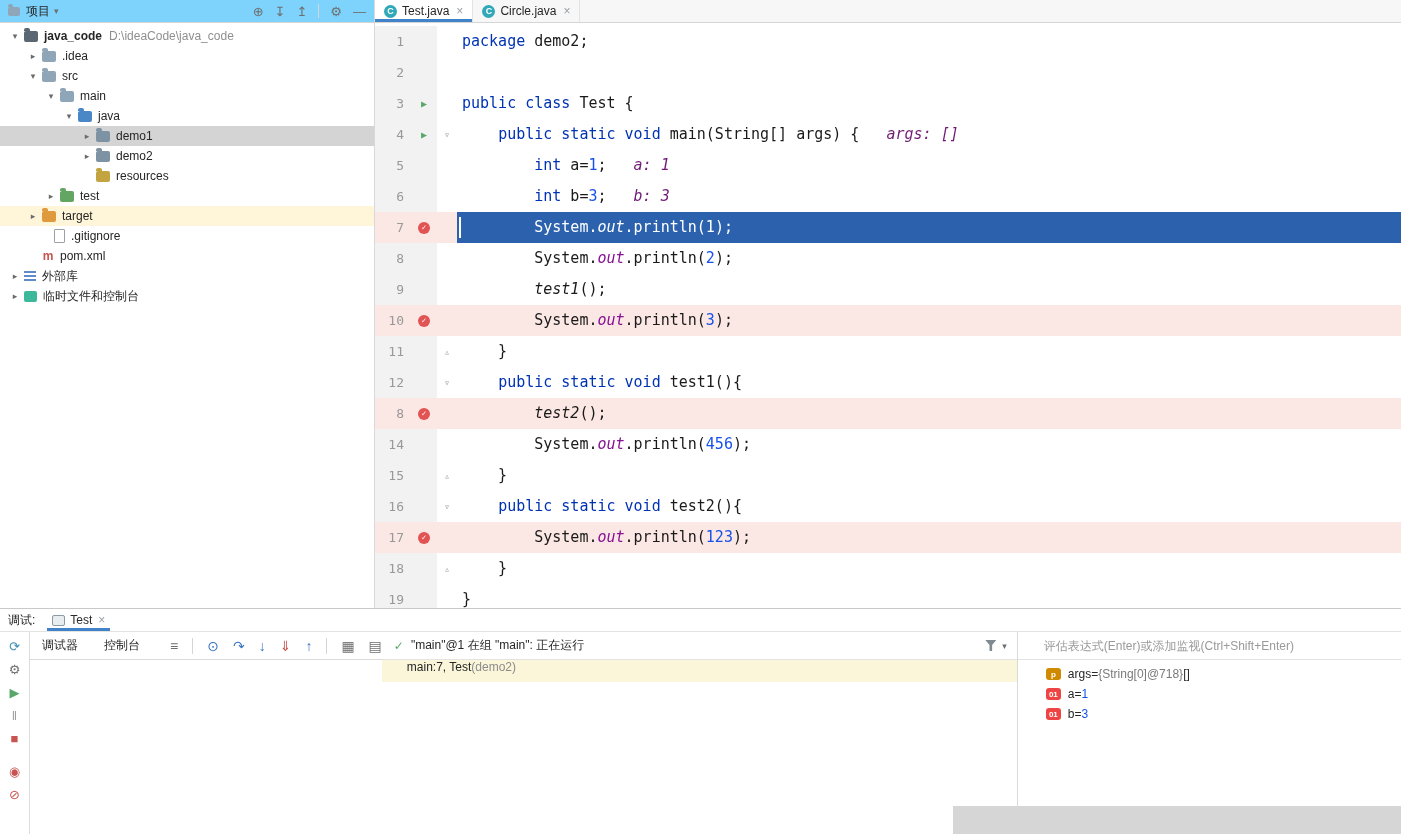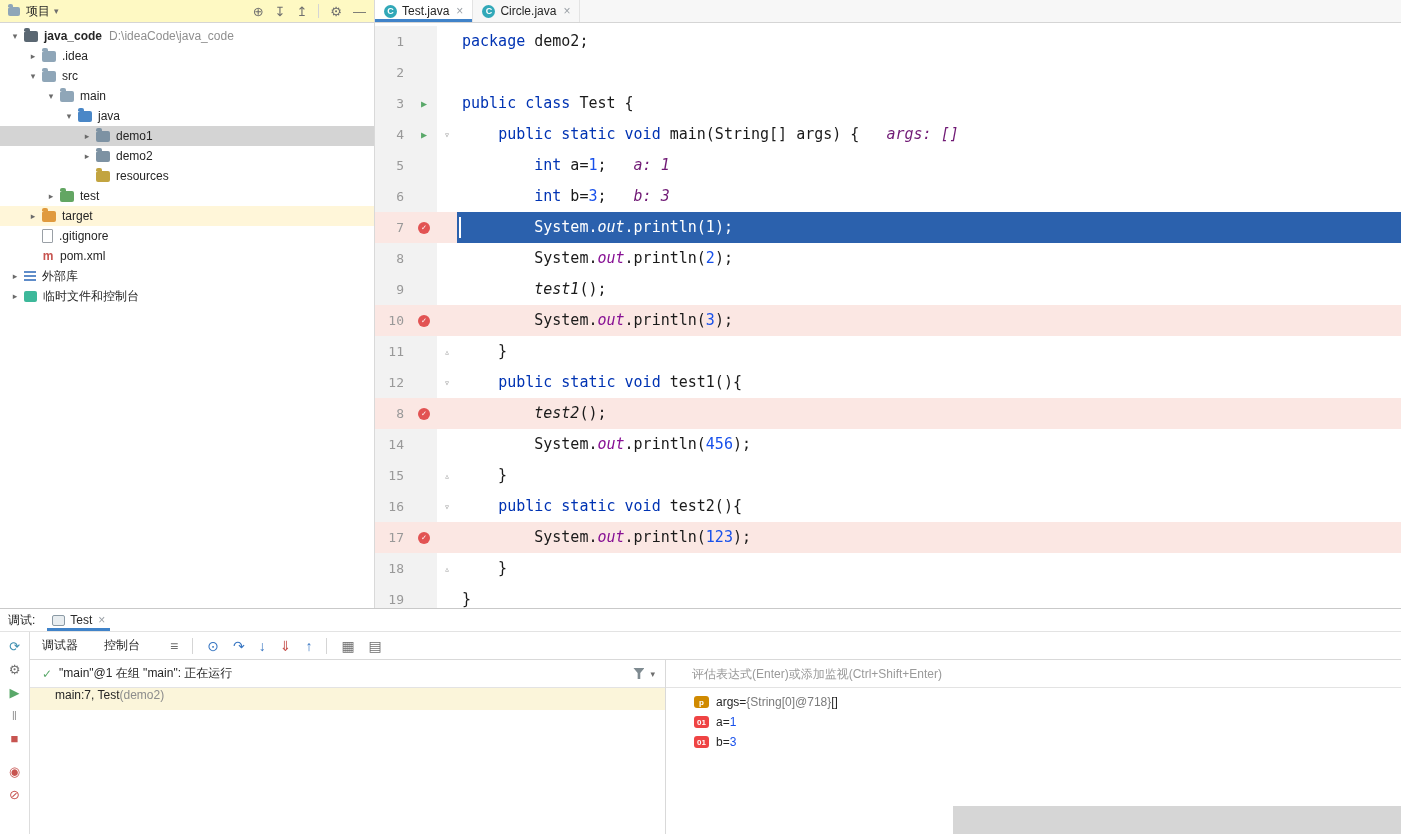--- a/index.html
+++ b/index.html
@@ -1,21 +1,21 @@
 <!DOCTYPE html>
 <html><head>
 <meta charset="utf-8">
 <style>
   html,body{margin:0;padding:0;background:#e8e8e8}
   #app{position:relative;width:1401px;height:834px;background:#fff;overflow:hidden;
        font-family:"Liberation Sans","DejaVu Sans",sans-serif;color:#2b2b2b;-webkit-font-smoothing:antialiased}
 
   
   #top-strip{position:absolute;top:0;left:0;width:1401px;height:23px;display:flex;background:#fafafa;border-bottom:1px solid #d5d5d5;box-sizing:border-box}
-  #project-header{width:375px;box-sizing:border-box;display:flex;align-items:center;padding:0 8px;border-right:1px solid #d9d9d9;background:#fef9c3}
+  #project-header{width:375px;box-sizing:border-box;display:flex;align-items:center;padding:0 8px;border-right:1px solid #d9d9d9;background:#7dd3fc}
   .proj-icon{width:12px;height:9px;background:#8fa6b8;border-radius:2px;position:relative;margin-right:6px}
   .proj-icon::before{content:"";position:absolute;top:-3px;left:0;width:5px;height:3px;background:inherit;border-radius:2px 2px 0 0}
   .proj-title{font-size:12px;color:#262626}
   .proj-caret{font-size:9px;color:#6e6e6e;margin-left:4px}
   .hdr-icons{margin-left:auto;display:flex;align-items:center;gap:11px}
   .hicon{font-size:13px;color:#6e6e6e;line-height:1;cursor:default}
   .hsep{width:1px;height:14px;background:#d5d5d5}
   #tabs{flex:1;display:flex;align-items:stretch;background:#f7f7f7}
   .tab{display:flex;align-items:center;padding:0 9px;font-size:12px;color:#262626;position:relative;border-right:1px solid #e3e3e3}
   .tab.active{background:#fff}
@@ -80,21 +80,21 @@
   .dbg-tabs{height:23px;display:flex;align-items:center;border-bottom:1px solid #e3e3e3;padding-left:8px;box-sizing:border-box}
   .dbg-label{color:#262626;margin-right:10px}
   .dbg-tab{display:flex;align-items:center;height:100%;padding:0 7px;position:relative}
   .dbg-tab::after{content:"";position:absolute;left:2px;right:2px;bottom:0;height:3px;background:#4083c9}
   .dbg-tab-icon{width:11px;height:9px;border:1px solid #8b9aa5;border-radius:2px;margin-right:5px;background:#e8edf0}
   .dbg-tab .tabclose{margin-left:6px}
   .dbg-body{display:flex;height:202px}
   .side-strip{width:30px;box-sizing:border-box;border-right:1px solid #ddd;display:flex;flex-direction:column;align-items:center;padding-top:8px;gap:10px}
   .sicon{font-size:13px;line-height:1;cursor:default}
   .sicon.gap{margin-top:10px}
-  .main-area{flex:1;display:flex;flex-direction:column;min-width:0}
+  .main-area{flex:1;display:flex;min-width:0}
   .dbg-toolbar{height:28px;box-sizing:border-box;display:flex;align-items:center;border-bottom:1px solid #d9d9d9;padding-left:12px}
   .vt{color:#262626;margin-right:26px}
   #toolbar-icons{display:flex;align-items:center;gap:14px;margin-left:4px}
   .tbicon{font-size:14px;line-height:1;cursor:default}
   .tsep{width:1px;height:16px;background:#d5d5d5}
   .panes{flex:1;display:flex;min-height:0}
   .frames-pane{width:636px;box-sizing:border-box;border-right:1px solid #d9d9d9;display:flex;flex-direction:column}
   .frames-header{height:28px;box-sizing:border-box;border-bottom:1px solid #e3e3e3;display:flex;align-items:center;padding:0 10px 0 12px}
   .chk{color:#59a869;font-size:12px;margin-right:7px}
   .thread-status{color:#262626}
@@ -196,21 +196,21 @@
       <div class="tree-row" style="padding-left: 42px;">
         <span class="tree-arrow">▸</span>
         <span class="ticon folder-green"></span>
         <span class="tree-label">test</span>
       </div>
       <div class="tree-row highlight" style="padding-left: 24px;">
         <span class="tree-arrow">▸</span>
         <span class="ticon folder-orange"></span>
         <span class="tree-label">target</span>
       </div>
-      <div class="tree-row" style="padding-left: 24px;">
+      <div class="tree-row" style="padding-left: 36px;">
         <span class="tree-arrow"></span>
         <span class="ticon file"></span>
         <span class="tree-label">.gitignore</span>
       </div>
       <div class="tree-row" style="padding-left: 24px;">
         <span class="tree-arrow"></span>
         <span class="ticon maven">m</span>
         <span class="tree-label">pom.xml</span>
       </div>
       <div class="tree-row" style="padding-left: 6px;">

